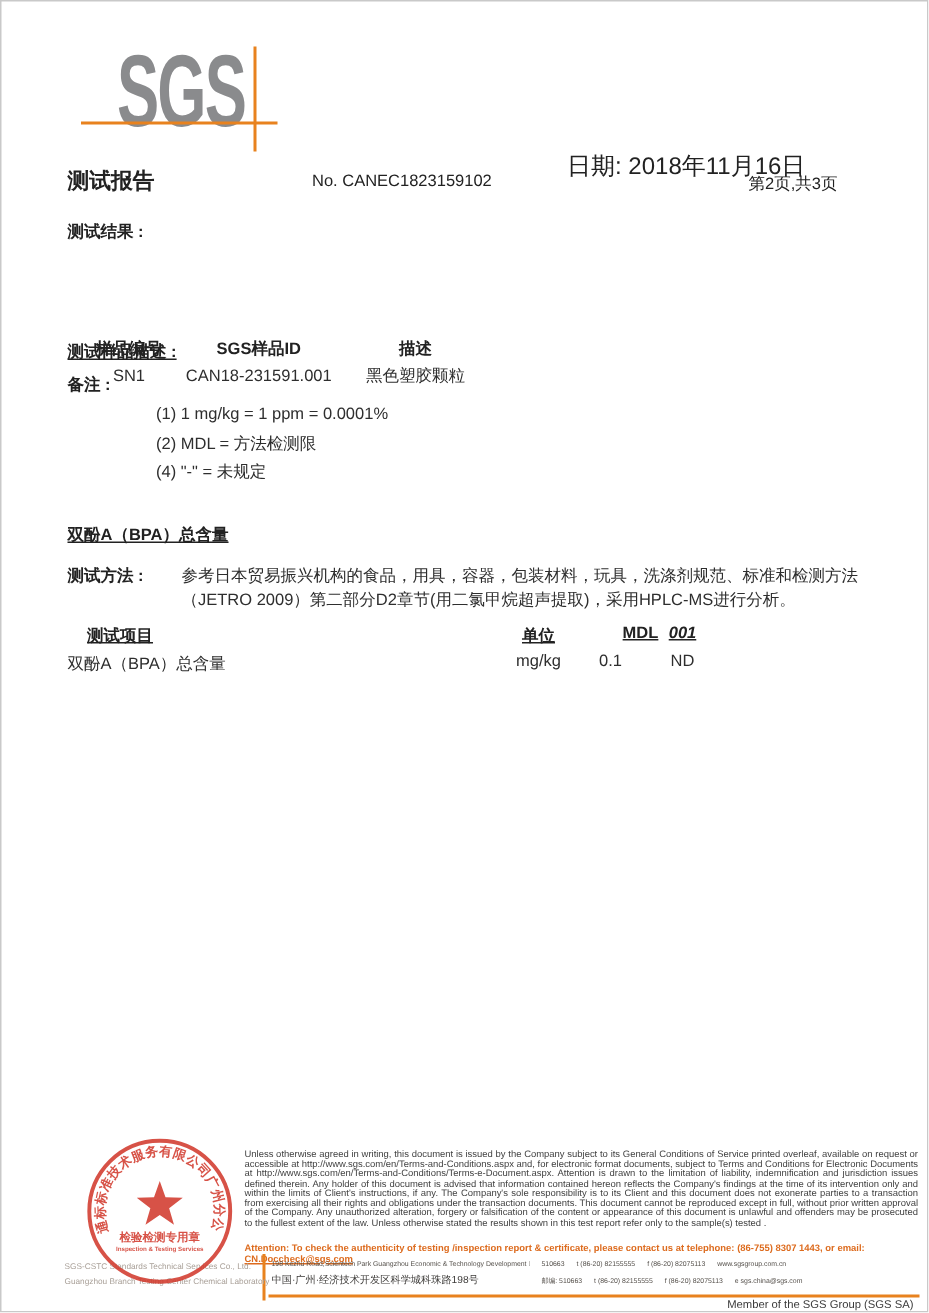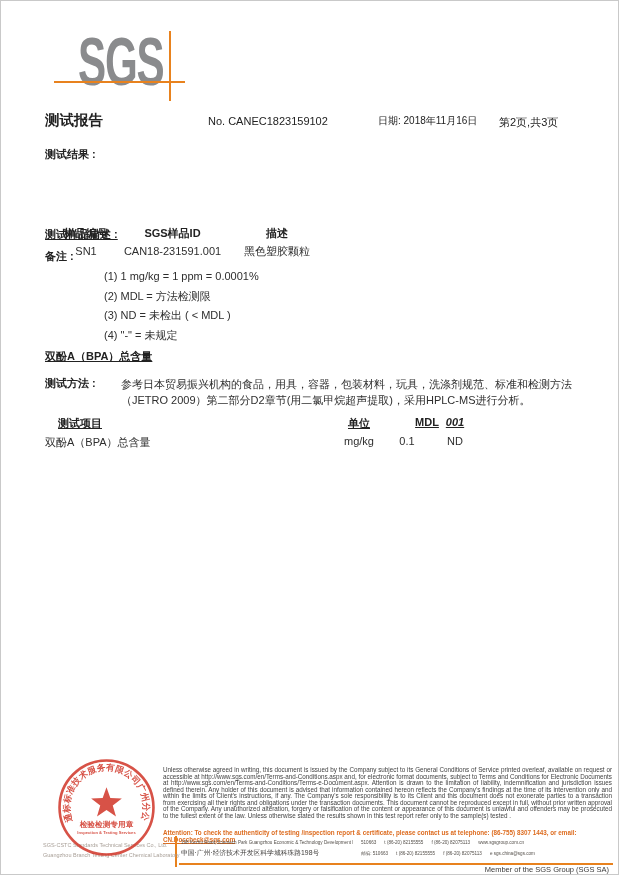--- a/index.html
+++ b/index.html
@@ -15,21 +15,21 @@
     position:absolute; left:77px; top:26px; font-size:68px; font-weight:700;
     color:#8a8b8d; line-height:1; letter-spacing:-2px;
     transform:scaleX(0.62); transform-origin:left top;
   }
   .logo-hline { position:absolute; left:53px; top:80px; width:131px; height:2px; background:#e8821e; }
   .logo-vline { position:absolute; left:168px; top:30px; width:2px; height:70px; background:#e8821e; }
 
   
   .doc-title { position:absolute; left:44px; top:110px; font-size:14.5px; font-weight:700; color:#222; }
   .report-no { position:absolute; left:207px; top:114px; font-size:11px; color:#222; }
-  .report-date { position:absolute; left:377px; top:113px; font-size:10px; color:#222; }
+  .report-date { position:absolute; left:377px; top:100px; font-size:16px; color:#222; }
   .page-info { position:absolute; left:498px; top:114px; font-size:11px; color:#222; }
 
   .label-bold { font-size:11px; font-weight:700; color:#222; }
   .results-label { position:absolute; left:44px; top:146px; }
   .sample-title { position:absolute; left:44px; top:178px; text-decoration:underline;margin-top:48px; }
 
   
   .sample-table { position:absolute; left:63px; top:200px; display:grid; grid-template-columns:44px 129px 1fr; row-gap:5px; font-size:11px; line-height:13px;margin-top:26px; }
   .sample-table .hd { font-weight:700; color:#222; text-align:center; white-space:nowrap; }
   .sample-table .hd.left, .sample-table .cell.left { text-align:center; padding-left:7px; }
@@ -99,21 +99,20 @@
     <div class="hd left">描述</div>
     <div class="cell">SN1</div>
     <div class="cell">CAN18-231591.001</div>
     <div class="cell left">黑色塑胶颗粒</div>
   </div>
 
   <div class="notes-label label-bold">备注 :</div>
   <div class="notes-list">
     <div>(1) 1 mg/kg = 1 ppm = 0.0001%</div>
     <div>(2) MDL = 方法检测限</div>
-    <div>(3) ND = 未检出 ( &lt; MDL )</div>
     <div>(4) "-" = 未规定</div>
   </div>
 
   <div class="analyte-title label-bold">双酚A（BPA）总含量</div>
   <div class="method-label label-bold">测试方法 :</div>
   <div class="method-text">参考日本贸易振兴机构的食品，用具，容器，包装材料，玩具，洗涤剂规范、标准和检测方法（JETRO 2009）第二部分D2章节(用二氯甲烷超声提取)，采用HPLC-MS进行分析。</div>
 
   <div class="rt-row rt-head">
     <span class="rt-item-h">测试项目</span>
     <span class="rt-unit-h">单位</span>

